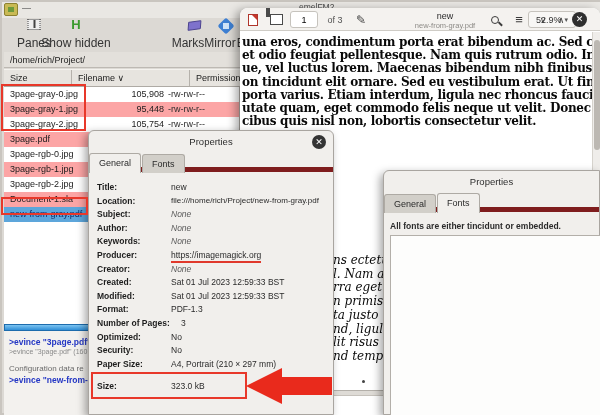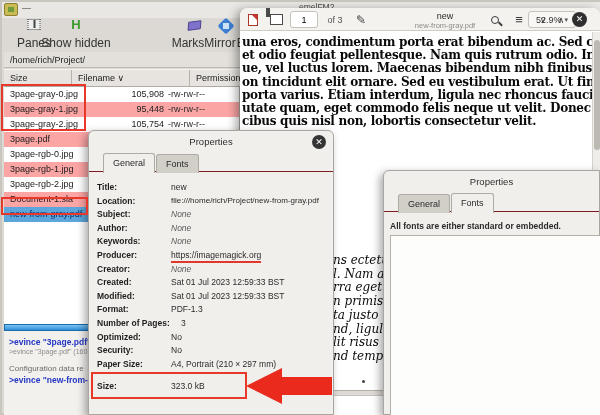--- a/index.html
+++ b/index.html
@@ -77,21 +77,21 @@
   .pdfline.ital { font-weight:normal; font-style:italic; font-size:12px; line-height:13.7px; letter-spacing:0; }
   #pdf-pagesep { position:absolute; left:0; top:358px; width:352px; height:6px; background:#dedbd6; border-top:1px solid #b4b0aa; border-bottom:1px solid #c6c2bc; }
   #pdf-pagedot { position:absolute; left:122px; top:348px; width:3px; height:3px; background:#444; border-radius:50%; }
   #ev-scrollbar { position:absolute; right:0; top:24px; width:8px; height:383px; background:#efedea; border-left:1px solid #d6d3cd; }
   #ev-thumb { position:absolute; left:1px; top:8px; width:6px; height:110px; background:#bcb8b2; border-radius:3px; }
 
   
   .dlg { background:#f1efec; border:1px solid #a9a5a0; box-shadow:-3px 3px 9px rgba(0,0,0,.35); }
   .dlg-titlebar { position:relative; height:22px; text-align:center; font-size:9.5px; color:#2e2e2e; line-height:22px; }
   .dlg-close { position:absolute; right:7px; top:4px; width:14px; height:14px; background:#343434; border-radius:50%; color:#fff; font-size:9px; line-height:14px; text-align:center; }
-  .tabs { position:relative; height:19px; border-bottom:1px solid #7f1d1d; padding-left:14px; }
+  .tabs { position:relative; height:19px; border-bottom:5px solid #7f1d1d; padding-left:0; }
   .tab { display:inline-block; height:19px; line-height:18px; padding:0 9px; font-size:9px; color:#2b2b2b; border:1px solid #aeaaa4; border-bottom:none; border-radius:3px 3px 0 0; background:#d2cfc9; margin-right:1px; vertical-align:bottom; }
   .tab.active { background:#f1efec; height:20px; position:relative; z-index:2; }
 
   #dlg1 { left:88px; top:130px; width:246px; height:285px; }
   #dlg1-body { padding:10px 0 0 8px; }
   .prow { position:relative; height:13.6px; font-size:8.5px; white-space:nowrap; }
   .plabel { position:absolute; left:0; font-weight:bold; color:#1d1d1d; }
   .pval { position:absolute; left:74px; color:#2a2a2a; }
   .pval.none { font-style:italic; color:#5c5c5c; }
   .pval.redline { border-bottom:2px solid #e0392c; padding-bottom:1px; }
@@ -335,21 +335,21 @@
   </div>
 </div>
 
 <div id="dlg2" class="abs dlg">
   <div class="dlg-titlebar">
     <span>Properties</span>
   </div>
   <div class="tabs">
     <span class="tab">General</span><span class="tab active">Fonts</span>
   </div>
-  <div id="dlg2-note">All fonts are either standard or embedded.</div>
+  <div id="dlg2-note">All fonts are either tincidunt or embedded.</div>
   <div id="dlg2-fontbox"></div>
 </div>
 
 <div id="rb-files" class="abs redbox"></div>
 <div id="rb-selected" class="abs redbox"></div>
 <div id="rb-size" class="abs redbox"></div>
 <div id="arrow">
   <div id="arrow-head" class="abs"></div>
   <div id="arrow-tail" class="abs"></div>
 </div>

